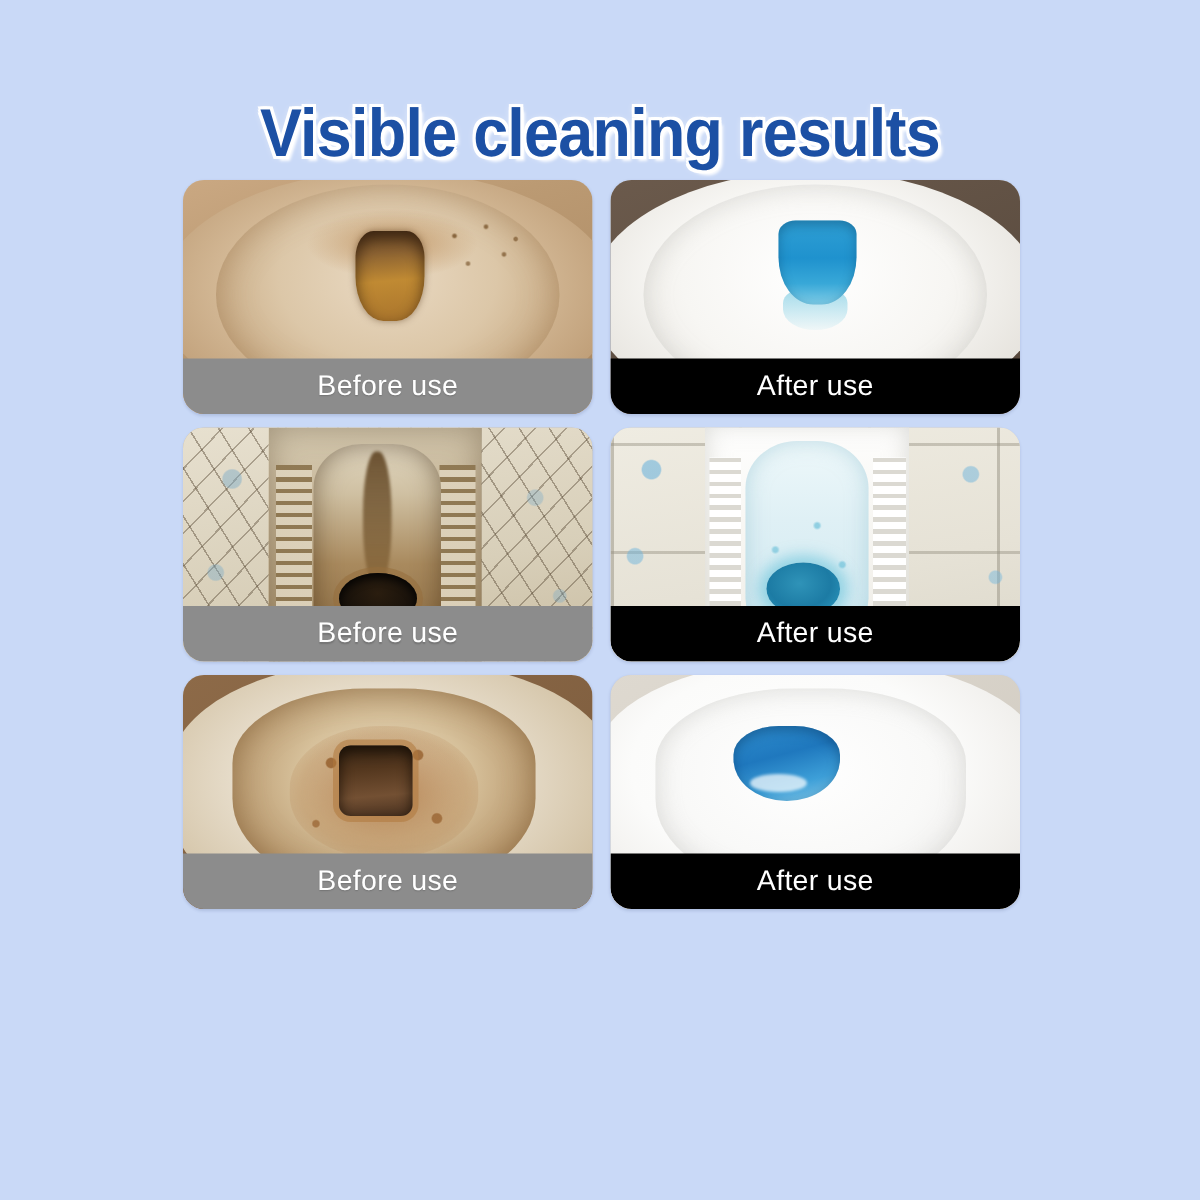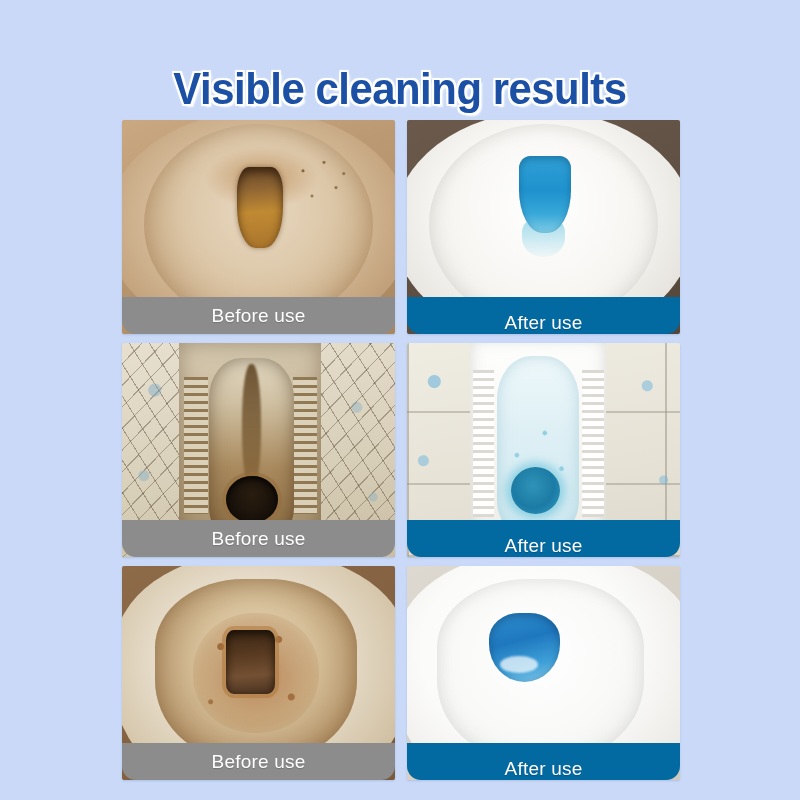--- a/index.html
+++ b/index.html
@@ -47,22 +47,22 @@
     gap: 9px;
   }
   .row {
     display: flex;
     gap: 12px;
   }
 
   .card {
     position: relative;
     width: 273px;
-    height: 214px;
-    border-radius: 2px;
+    height: 156px;
+    border-radius: 14px;
     overflow: hidden;
     background: #cfcfcf;
     box-shadow: 0 1px 2px rgba(60,80,130,0.18);
   }
   .photo {
     position: absolute;
     inset: 0;
     overflow: hidden;
   }
   .label-bar {
@@ -76,21 +76,21 @@
     justify-content: center;
     color: #ffffff;
     font-size: 19px;
     font-family: "Liberation Sans", sans-serif;
     letter-spacing: 0.2px;
     text-shadow: 0 1px 1px rgba(0,0,0,0.18);
     border-bottom-left-radius: 14px;
     border-bottom-right-radius: 14px;
   }
   .label-before { background: #8c8c8c; }
-  .label-after  { background: #0369a1; align-items: flex-end; }
+  .label-after  { background: #000000; }
 
   
 
   
   .bowl-outer, .bowl-inner, .drain {
     position: absolute;
     border-radius: 50%;
   }
 
   

